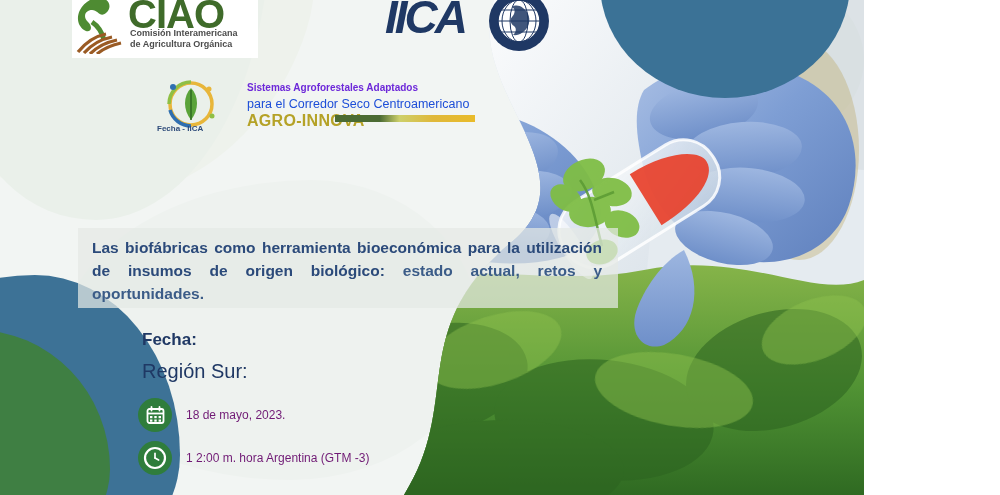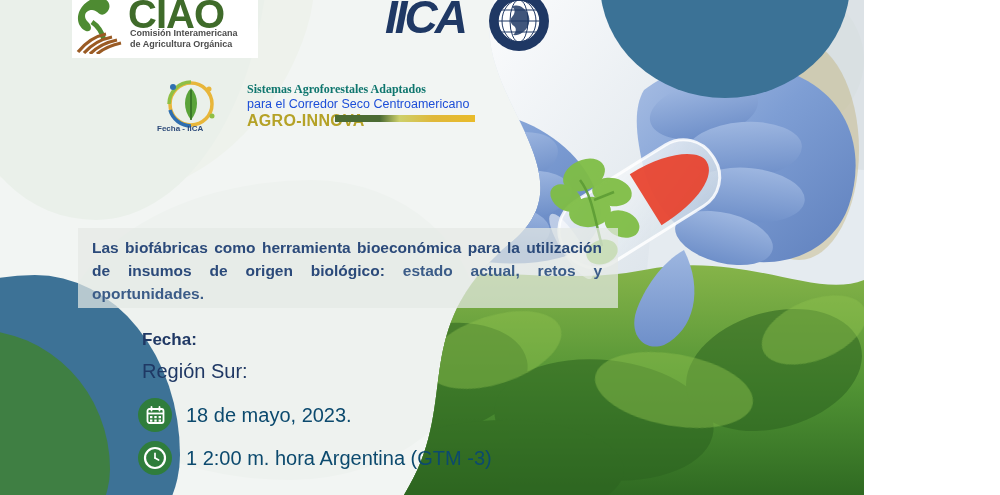--- a/index.html
+++ b/index.html
@@ -63,21 +63,21 @@
   .ciao-sub{
     position:absolute;left:58px;top:32px;font-size:9px;line-height:11px;
     color:#4d4d4d;font-weight:bold;white-space:nowrap;
   }
   .iica-logo{position:absolute;left:385px;top:-6px;width:180px;height:62px;}
   .iica-word{
     position:absolute;left:0;top:-4px;font-size:46px;font-weight:bold;font-style:italic;
     color:#1f3864;letter-spacing:-3px;font-family:"Liberation Sans",sans-serif;
   }
   .agro-logo{position:absolute;left:155px;top:80px;width:310px;height:55px;}
-  .agro-l1{position:absolute;left:92px;top:2px;font-size:12px;font-weight:bold;color:#0f766e;white-space:nowrap;font-family:Liberation Serif, serif;}
+  .agro-l1{position:absolute;left:92px;top:2px;font-size:10px;font-weight:bold;color:#6d28d9;white-space:nowrap;}
   .agro-l2{position:absolute;left:92px;top:17px;font-size:12.5px;color:#1d4ed8;white-space:nowrap;}
   .agro-l3{position:absolute;left:92px;top:32px;font-size:16px;font-weight:bold;color:#b5a227;letter-spacing:.3px;}
   .agro-bar{
     position:absolute;left:180px;top:35px;width:140px;height:7px;
     background:linear-gradient(90deg,#4b6b33 0%,#4b6b33 32%,#cdd06a 46%,#e0b83a 70%,#e9bb2a 100%);
   }
   .biored-label{position:absolute;left:2px;top:44px;font-size:8px;font-weight:bold;color:#2e4b7a;white-space:nowrap;}
   
   .title{
     position:absolute;left:26px;top:162px;font-size:27.5px;font-weight:bold;
@@ -95,21 +95,21 @@
   .desc .reg{font-weight:bold;color:#3b5c88;}
   .fecha{position:absolute;left:142px;top:330px;font-size:17px;font-weight:bold;color:#1f3864;}
   .region{position:absolute;left:142px;top:360px;font-size:20px;font-weight:normal;color:#1f3864;text-align:center;}
   .row{position:absolute;display:flex;align-items:center;gap:14px;}
   .row1{left:138px;top:398px;}
   .row2{left:138px;top:441px;}
   .icon-circle{
     width:34px;height:34px;border-radius:50%;background:#2f7d3c;
     display:flex;align-items:center;justify-content:center;flex:0 0 34px;
   }
-  .row-text{font-size:20px;color:#0c4a6e;white-space:nowrap;}
+  .row-text{font-size:12px;color:#701a75;white-space:nowrap;}
   .cta{
     position:absolute;left:600px;top:53px;padding:12px 26px;border-radius:9px;
     background:#3e7344;color:#ffffff;font-size:23px;font-weight:bold;
     white-space:nowrap;box-shadow:0 1px 3px rgba(0,0,0,.18);
   }
 </style>
 </head>
 <body>
 
 <div id="banner">

